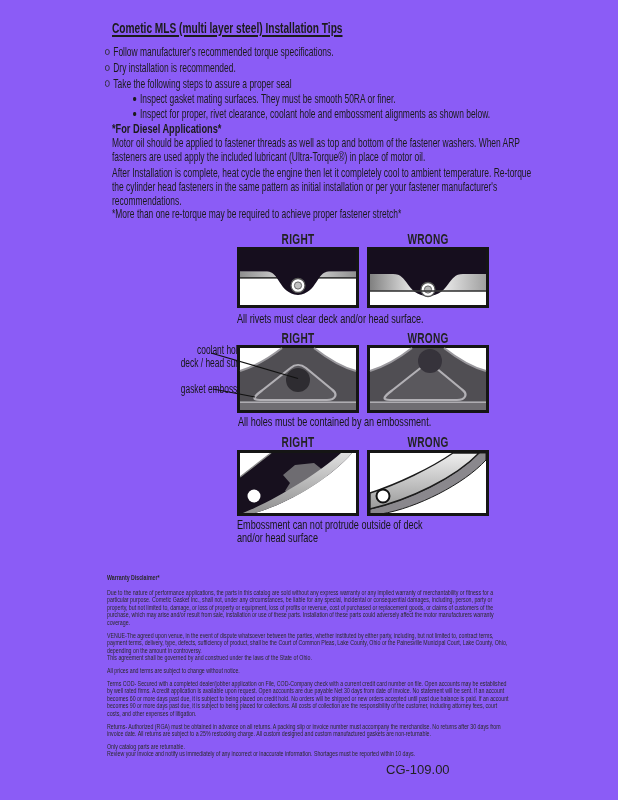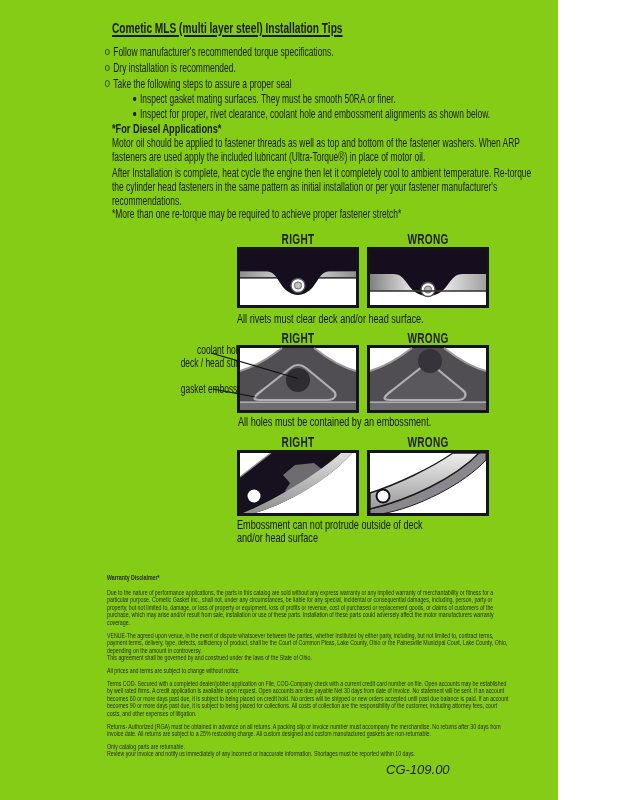--- a/index.html
+++ b/index.html
@@ -1,17 +1,17 @@
 <!DOCTYPE html>
 <html><head>
 <meta charset="utf-8">
 <style>
   html,body{margin:0;padding:0;background:#ffffff;}
   .page{
-    position:relative;width:558px;height:800px;background:#84cc16;overflow:hidden;
+    position:relative;width:618px;height:800px;background:#8b5cf6;overflow:hidden;
     font-family:"Liberation Sans", sans-serif;color:#1b1b1b;
   }
   .abs{position:absolute;}
   
   .sx66{transform:scaleX(0.66);transform-origin:left top;}
   .sx70{transform:scaleX(0.70);transform-origin:left top;}
   .sx72c{transform:scaleX(0.72);transform-origin:center top;}
   .sx70r{transform:scaleX(0.70);transform-origin:right top;}
   .sx75{transform:scaleX(0.75);transform-origin:left top;}
 
@@ -187,15 +187,15 @@
     <p class="gap">Due to the nature of performance applications, the parts in this catalog are sold without any express warranty or any implied warranty of merchantability or fitness for a particular purpose.  Cometic Gasket Inc., shall not, under any circumstances, be liable for any special, incidental or consequential damages, including, person, party or property, but not limited to, damage, or loss of property or equipment, loss of profits or revenue, cost of purchased or replacement goods, or claims of customers of the purchase, which may arise and/or result from sale, installation or use of these parts.  Installation of these parts could adversely affect the motor manufacturers warranty coverage.</p>
     <p>VENUE-The agreed upon venue, in the event of dispute whatsoever between the parties, whether instituted by either party, including, but not limited to, contract terms, payment terms, delivery, type, defects, sufficiency of product, shall be the Court of Common Pleas, Lake County, Ohio or the Painesville Municipal Court, Lake County, Ohio, depending on the amount in controversy.</p>
     <p class="gap">This agreement shall be governed by and construed under the laws of the State of Ohio.</p>
     <p class="gap">All prices and terms are subject to change without notice.</p>
     <p class="gap">Terms COD- Secured with a completed dealer/jobber application on File, COD-Company check with a current credit card number on file.  Open accounts may be established by well rated firms.  A credit application is available upon request.  Open accounts are due payable Net 30 days from date of invoice.  No statement will be sent.  If an account becomes 60 or more days past due, it is subject to being placed on credit hold.  No orders will be shipped or new orders accepted until past due balance is paid.  If an account becomes 90 or more days past due, it is subject to being placed for collections.  All costs of collection are the responsibility of the customer, including attorney fees, court costs, and other expenses of litigation.</p>
     <p class="gap">Returns- Authorized (RGA) must be obtained in advance on all returns.  A packing slip or invoice number must accompany the merchandise.  No returns after 30 days from invoice date.  All returns are subject to a 25% restocking charge.  All custom designed and custom manufactured gaskets are non-returnable.</p>
     <p>Only catalog parts are returnable.</p>
     <p>Review your invoice and notify us immediately of any incorrect or inaccurate information.  Shortages must be reported within 10 days.</p>
   </div>
 
-  <div class="abs footer-code" style="left:386px;top:762px;font-style:italic;">CG-109.00</div>
+  <div class="abs footer-code" style="left:386px;top:762px;">CG-109.00</div>
 
 </div>
 
 </body></html>

